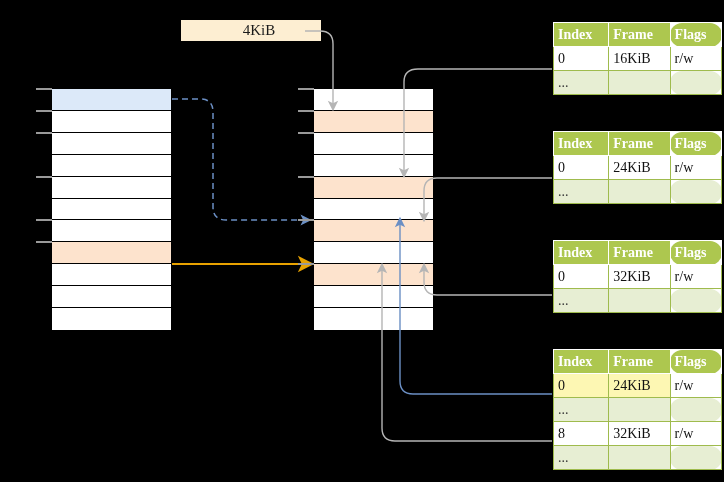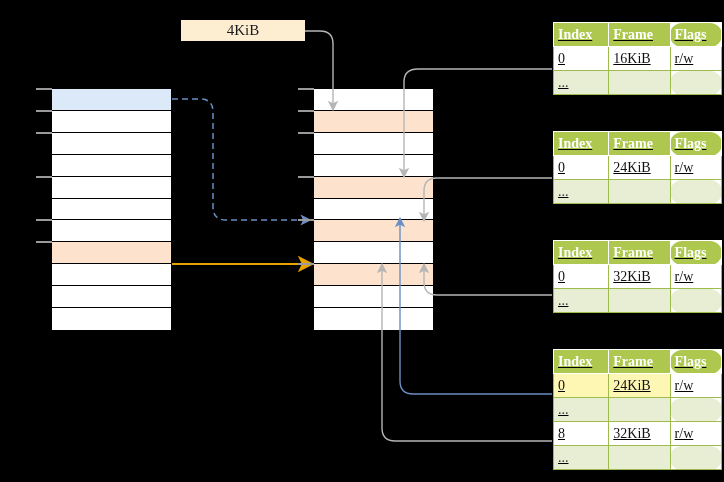--- a/index.html
+++ b/index.html
@@ -59,35 +59,35 @@
 
   
   .kib-label {
     position: absolute;
     background: #fdeed2;
     color: #1a1a1a;
     font-size: 15px;
     line-height: 21px;
     text-align: center;
     white-space: nowrap;
+    padding-left: 16px;
   }
 
   
   .ptable {
     position: absolute;
     border: 1px solid #000000;
     box-sizing: border-box;
     border-collapse: collapse;
     background: #ffffff;
   }
   .ptable table {
     border-collapse: collapse;
     width: 100%;
     height: 100%;
-    text-decoration: underline;
   }
   .ptable th, .ptable td {
     border: 1px solid #9fbb4d;
     padding: 0 4px;
     font-size: 14px;
     text-align: left;
     height: 24px;
     box-sizing: border-box;
     white-space: nowrap;
   }

